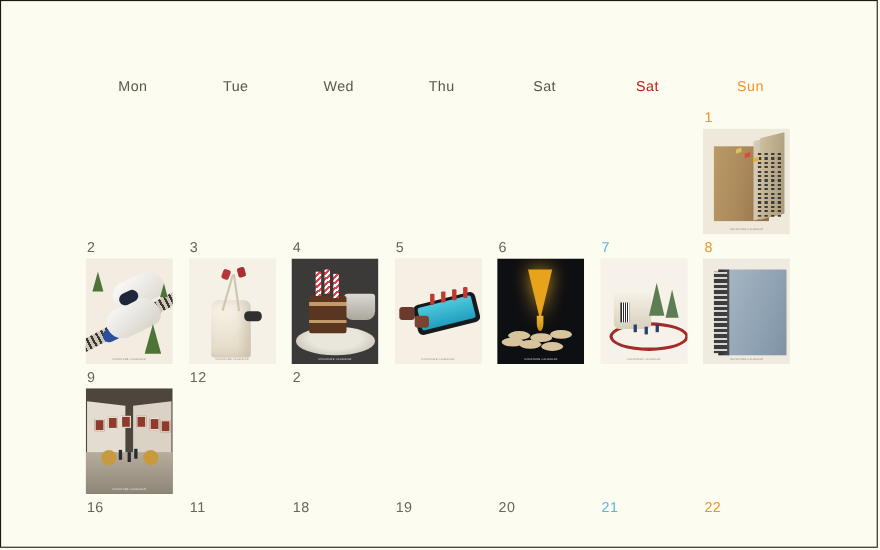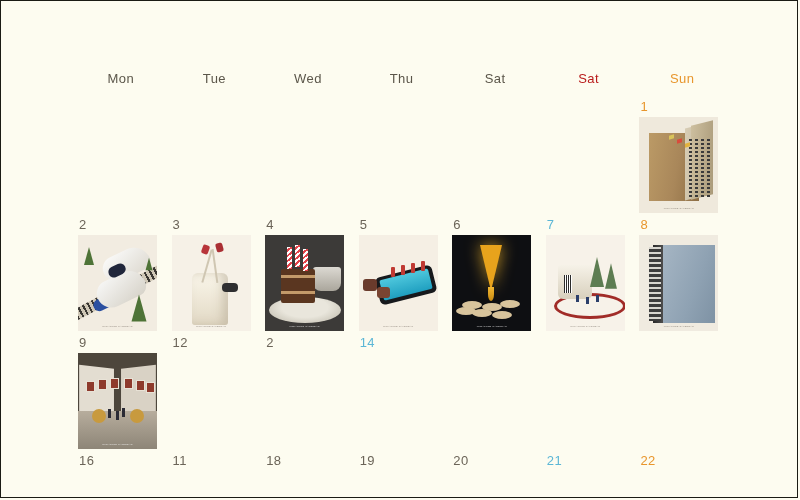--- a/index.html
+++ b/index.html
@@ -478,23 +478,20 @@
               </div>
               <div class="cap">MINIATURE CALENDAR</div>
             </div>
           </div>
           <div class="cell">
             <span class="daynum ">12</span>
           </div>
           <div class="cell">
             <span class="daynum ">2</span>
           </div>
-          <div class="cell">
-            <span class="daynum sat">14</span>
-          </div>
         </div>
         <div class="week">
           <div class="cell">
             <span class="daynum ">16</span>
           </div>
           <div class="cell">
             <span class="daynum ">11</span>
           </div>
           <div class="cell">
             <span class="daynum ">18</span>

